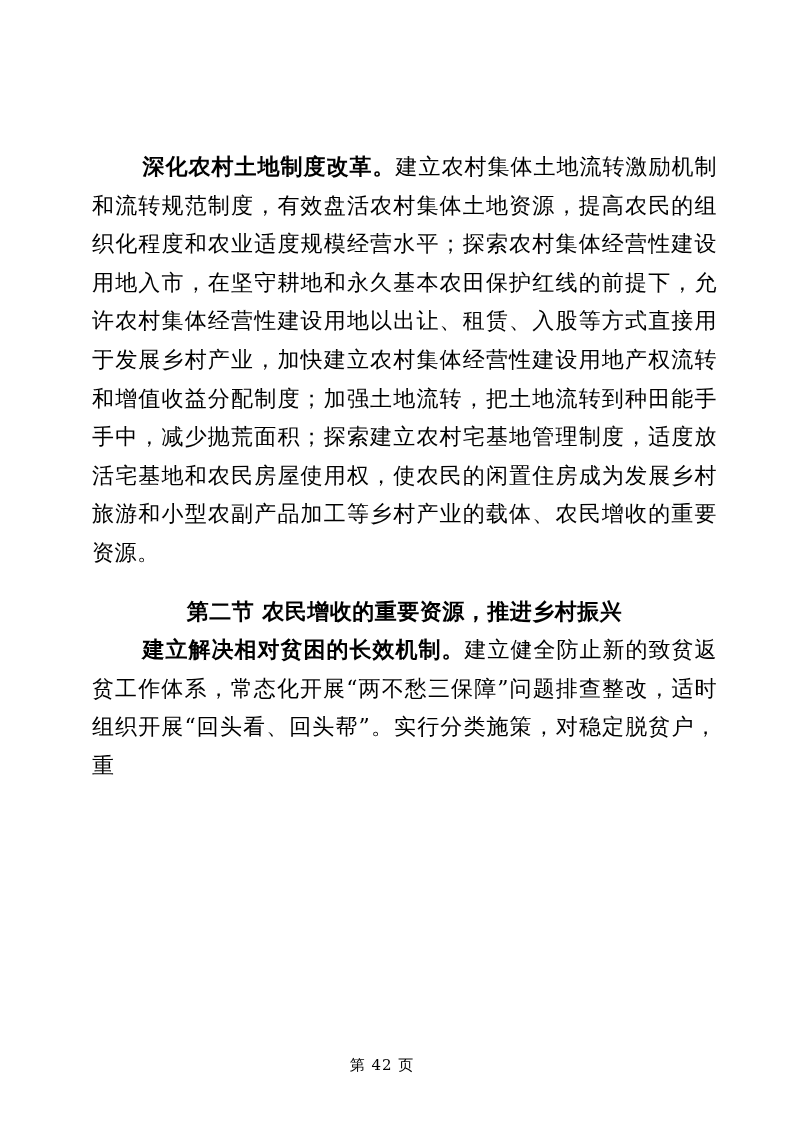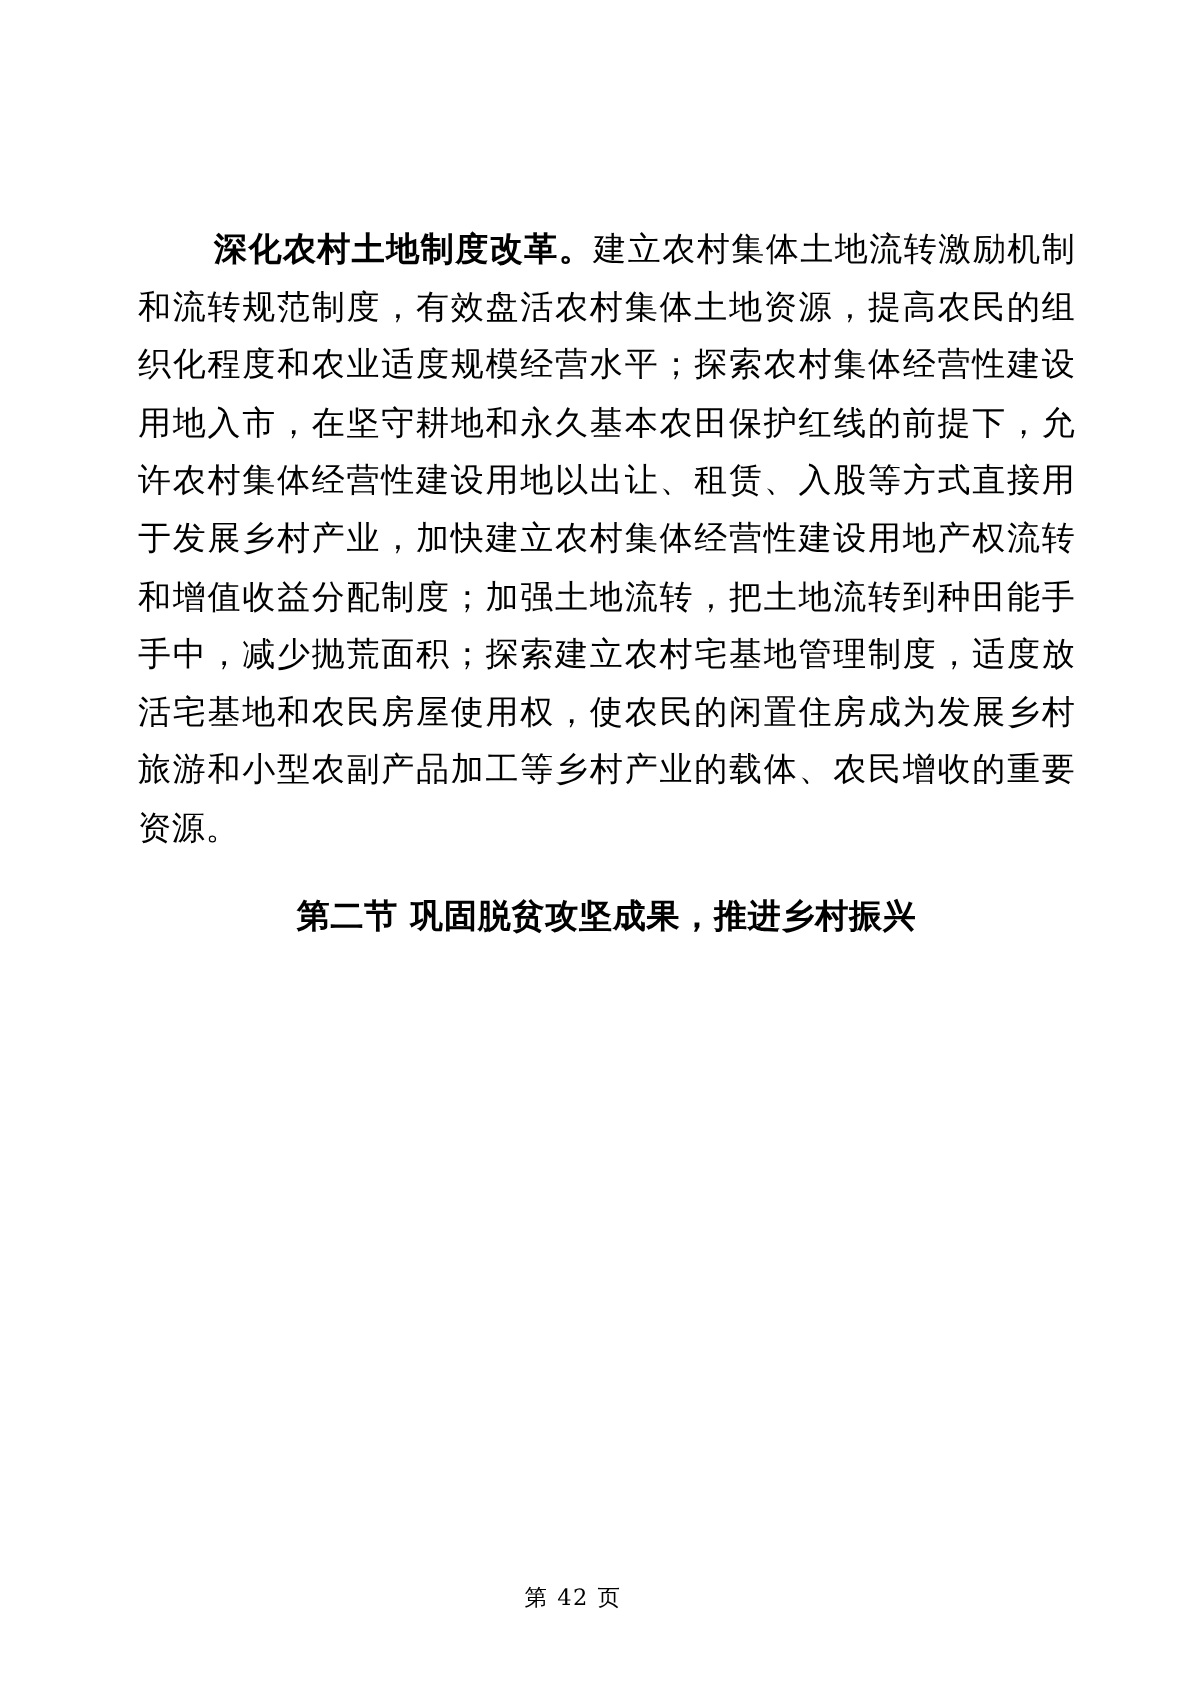--- a/index.html
+++ b/index.html
@@ -60,23 +60,24 @@
 </style>
 </head>
 <body>
 
 <div class="page">
 
   <div class="content">
 
     <p class="para"><b>深化农村土地制度改革。</b><span>建立农村集体土地流转激励机制和流转规范制度，有效盘活农村集体土地资源，提高农民的组织化程度和农业适度规模经营水平；探索农村集体经营性建设用地入市，在坚守耕地和永久基本农田保护红线的前提下，允许农村集体经营性建设用地以出让、租赁、入股等方式直接用于发展乡村产业，加快建立农村集体经营性建设用地产权流转和增值收益分配制度；加强土地流转，把土地流转到种田能手手中，减少抛荒面积；探索建立农村宅基地管理制度，适度放活宅基地和农民房屋使用权，使农民的闲置住房成为发展乡村旅游和小型农副产品加工等乡村产业的载体、农民增收的重要资源。</span></p>
 
-    <h2 class="section-heading">第二节 巩固脱贫攻坚成果，推进乡村振兴</h2>
+    <h2 class="section-heading">第二节 农民增收的重要资源，推进乡村振兴</h2>
 
 
+    <p class="para"><b>建立解决相对贫困的长效机制。</b><span>建立健全防止新的致贫返贫工作体系，常态化开展“两不愁三保障”问题排查整改，适时组织开展“回头看、回头帮”。实行分类施策，对稳定脱贫户，重</span></p>
 
   </div>
 
   <div class="footer">
     <span>第 42 页</span>
   </div>
 
 </div>
 
 </body></html>

